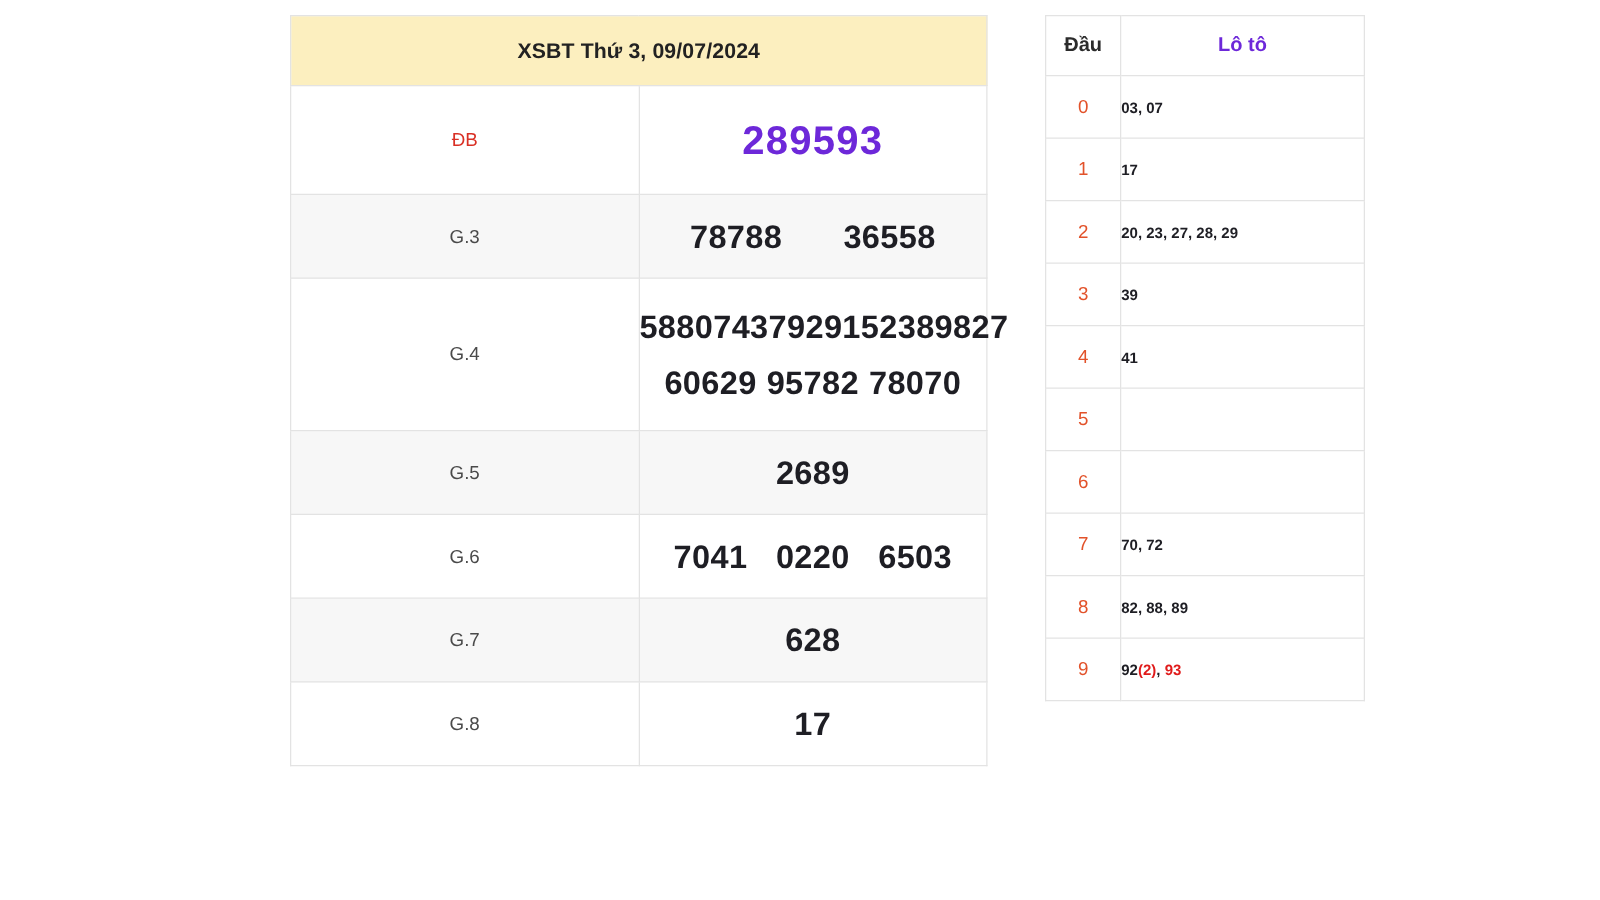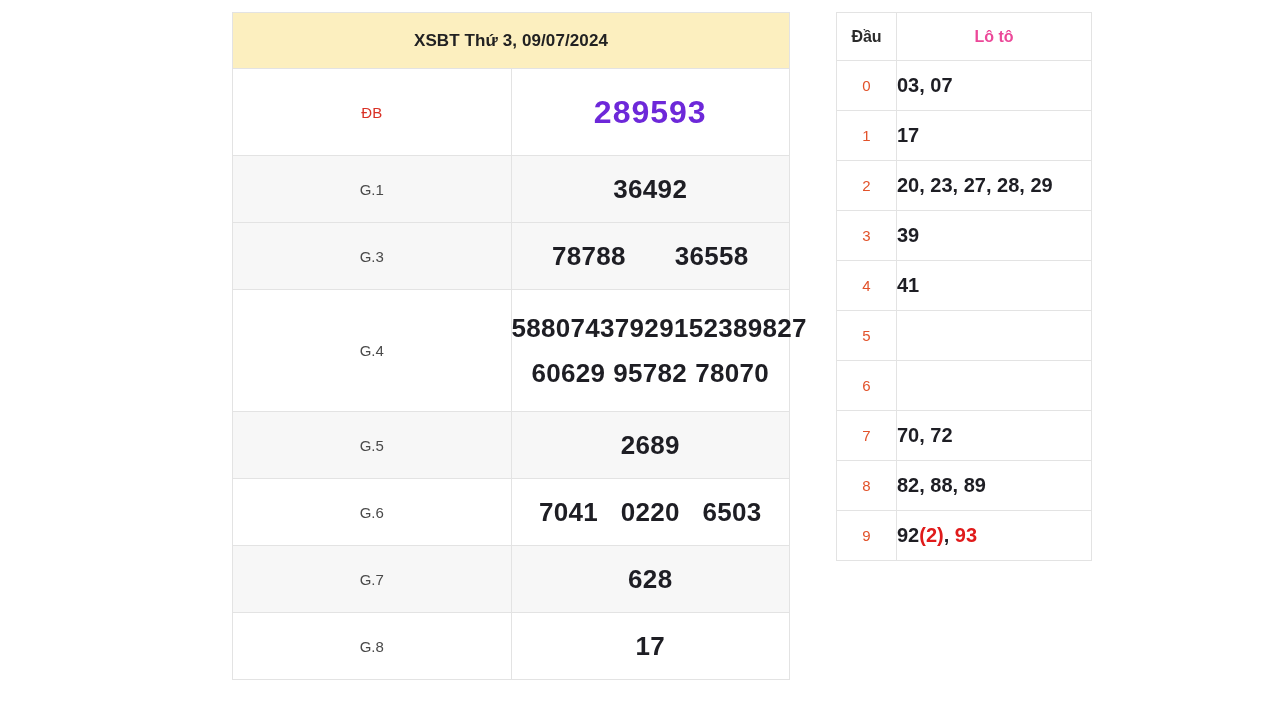--- a/index.html
+++ b/index.html
@@ -99,32 +99,32 @@
     background: #ffffff;
   }
   .loto-head-cell {
     background: #f7f7f7;
     height: 48px;
     text-align: center;
     font-size: 16px;
     font-weight: bold;
   }
   .loto-head-dau { color: #2b2b2b; width: 60px; }
-  .loto-head-loto { color: #ec4899; margin-top: 48px; }
+  .loto-head-loto { color: #6d28d9; margin-top: 48px; }
   .dau-cell {
     width: 60px;
     text-align: center;
     font-size: 15px;
     color: #e2522a;
     height: 50px;
   }
   .loto-cell {
     text-align: left;
     padding-left: 10px;
-    font-size: 20px;
+    font-size: 12px;
     font-weight: bold;
     color: #1e1e24;
     height: 50px;
     white-space: nowrap;
   }
   .loto-cell .red { color: #e01b1b; }
 </style>
 </head>
 <body>
 
@@ -133,28 +133,20 @@
   <table id="result-table">
     <tbody>
       <tr>
         <td class="res-head" colspan="2">XSBT Thứ 3, 09/07/2024</td>
       </tr>
     <tr class="row-plain">
           <td class="lbl h-db db">ĐB</td>
           <td class="valcell h-db">
             <div class="numrow">
               <span class="num special">289593</span>
-            </div>
-          </td>
-        </tr>
-        <tr class="row-alt">
-          <td class="lbl h-std">G.1</td>
-          <td class="valcell h-std">
-            <div class="numrow">
-              <span class="num">36492</span>
             </div>
           </td>
         </tr>
         <tr class="row-alt">
           <td class="lbl h-std">G.3</td>
           <td class="valcell h-std">
             <div class="numrow tight">
               <span class="num">78788</span>
               <span class="num">36558</span>
             </div>

